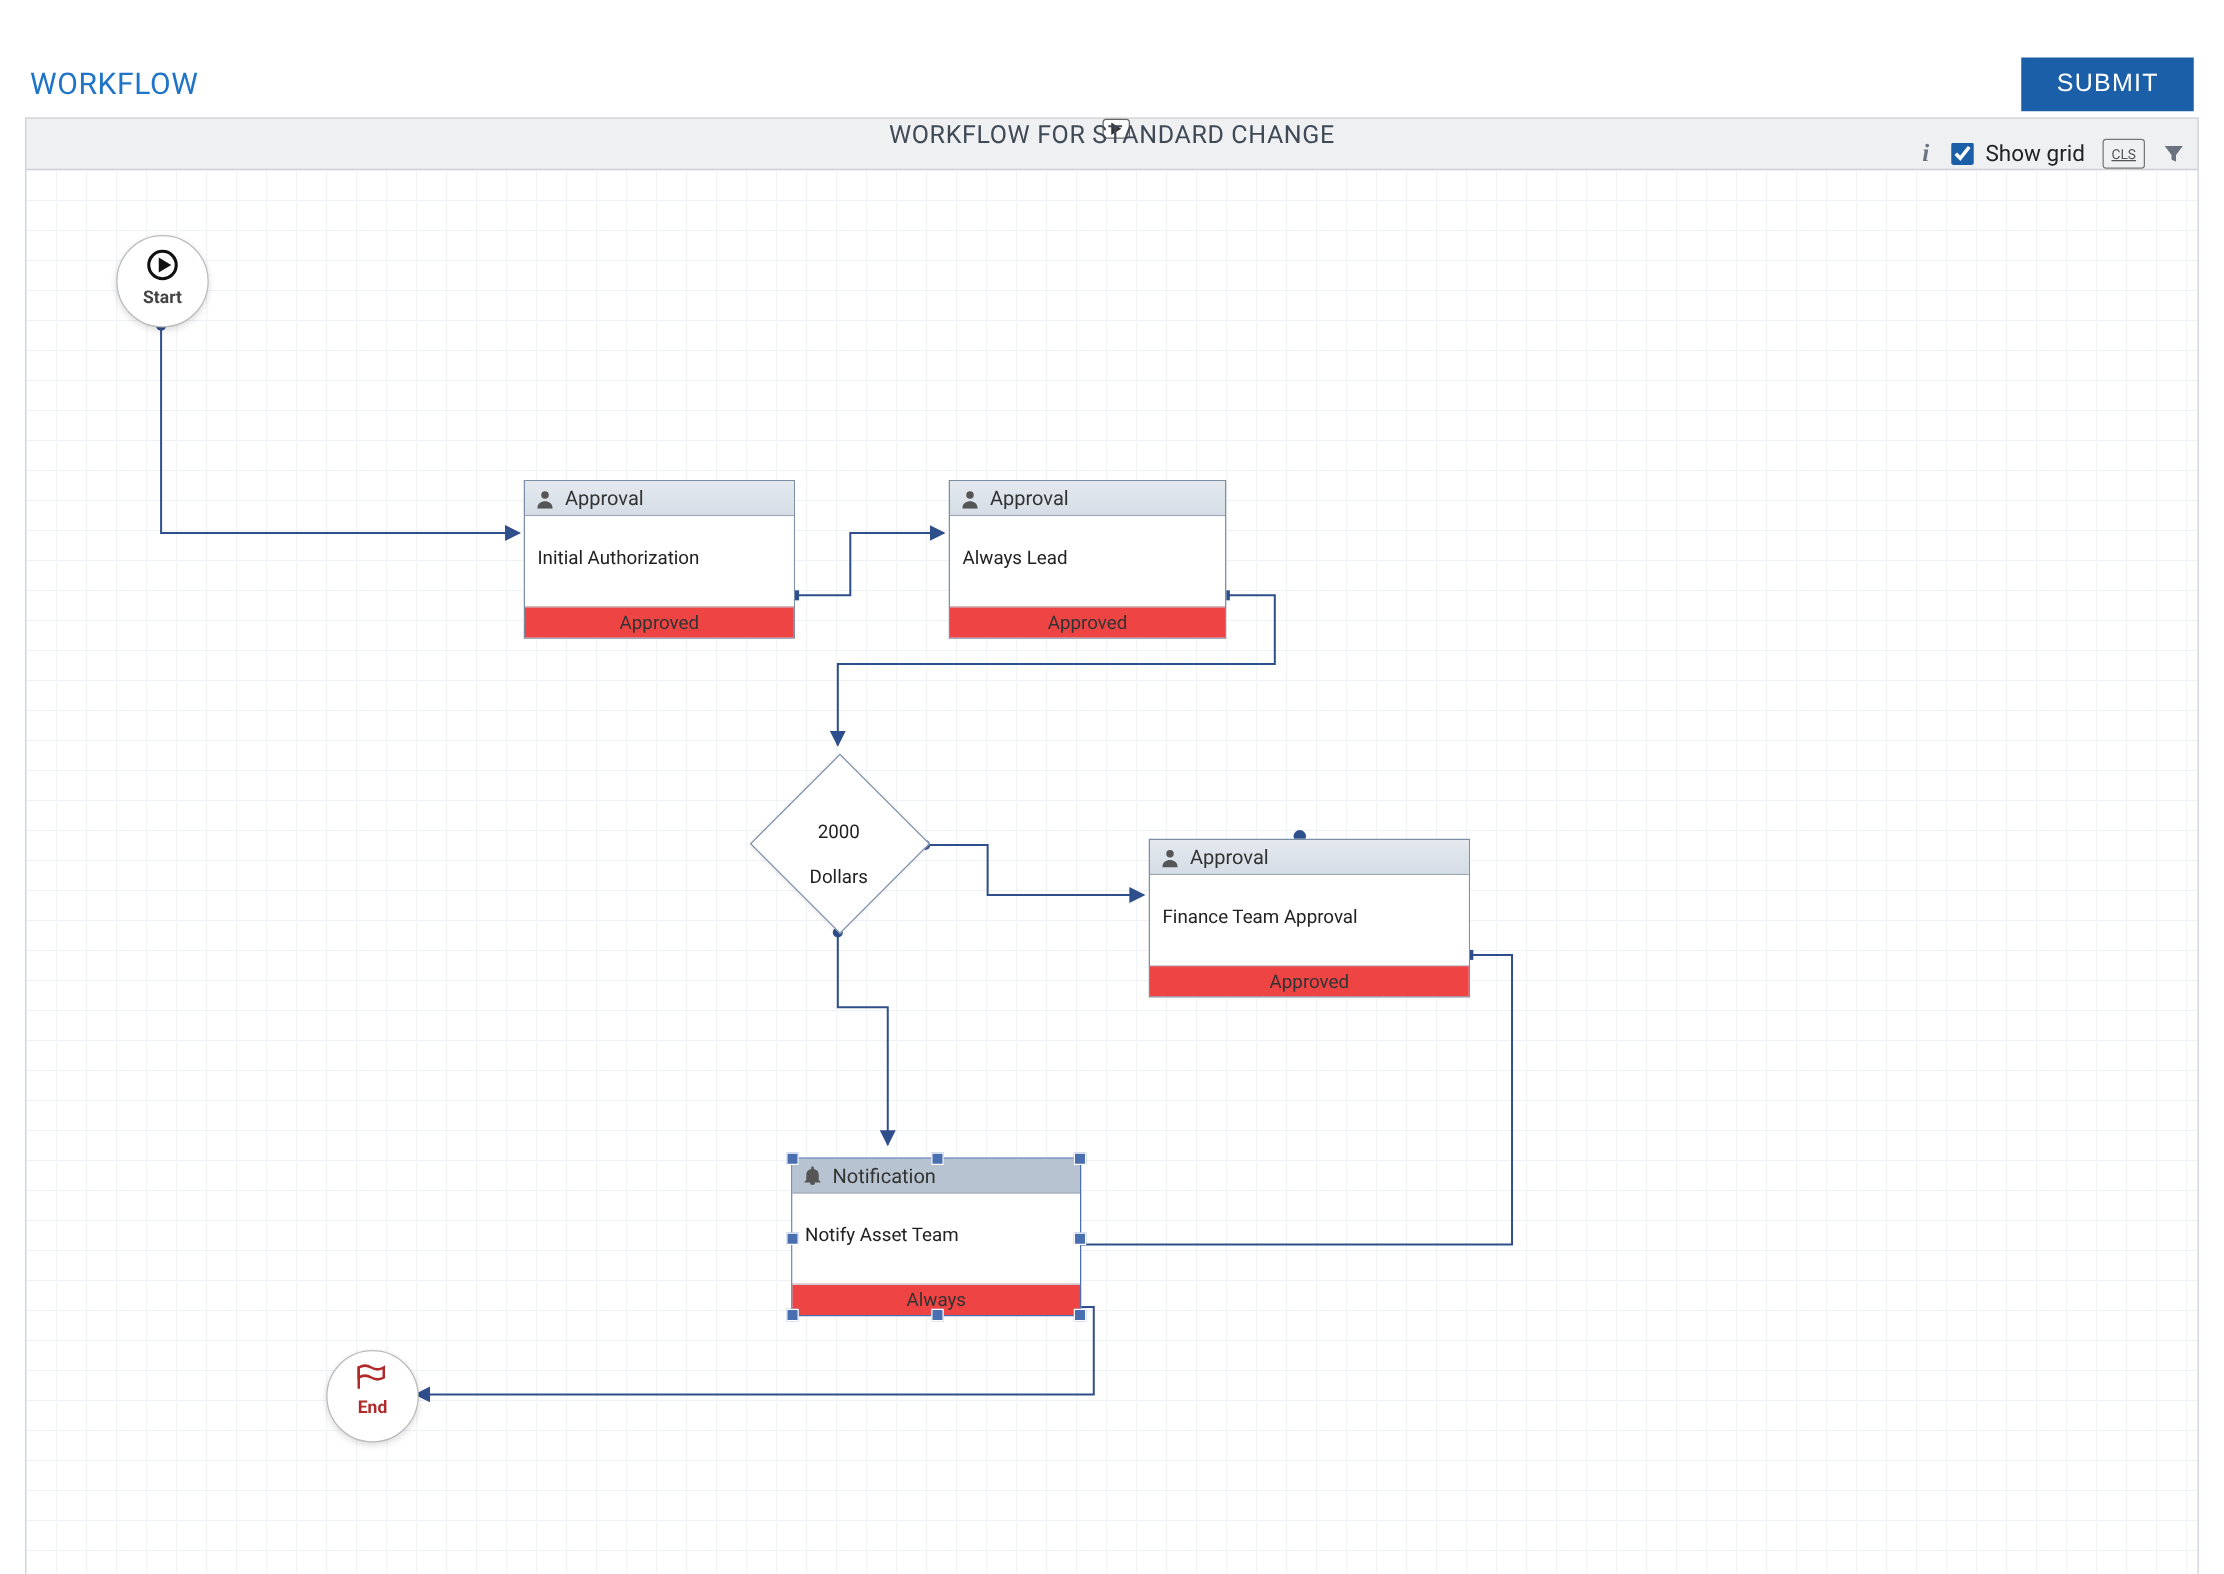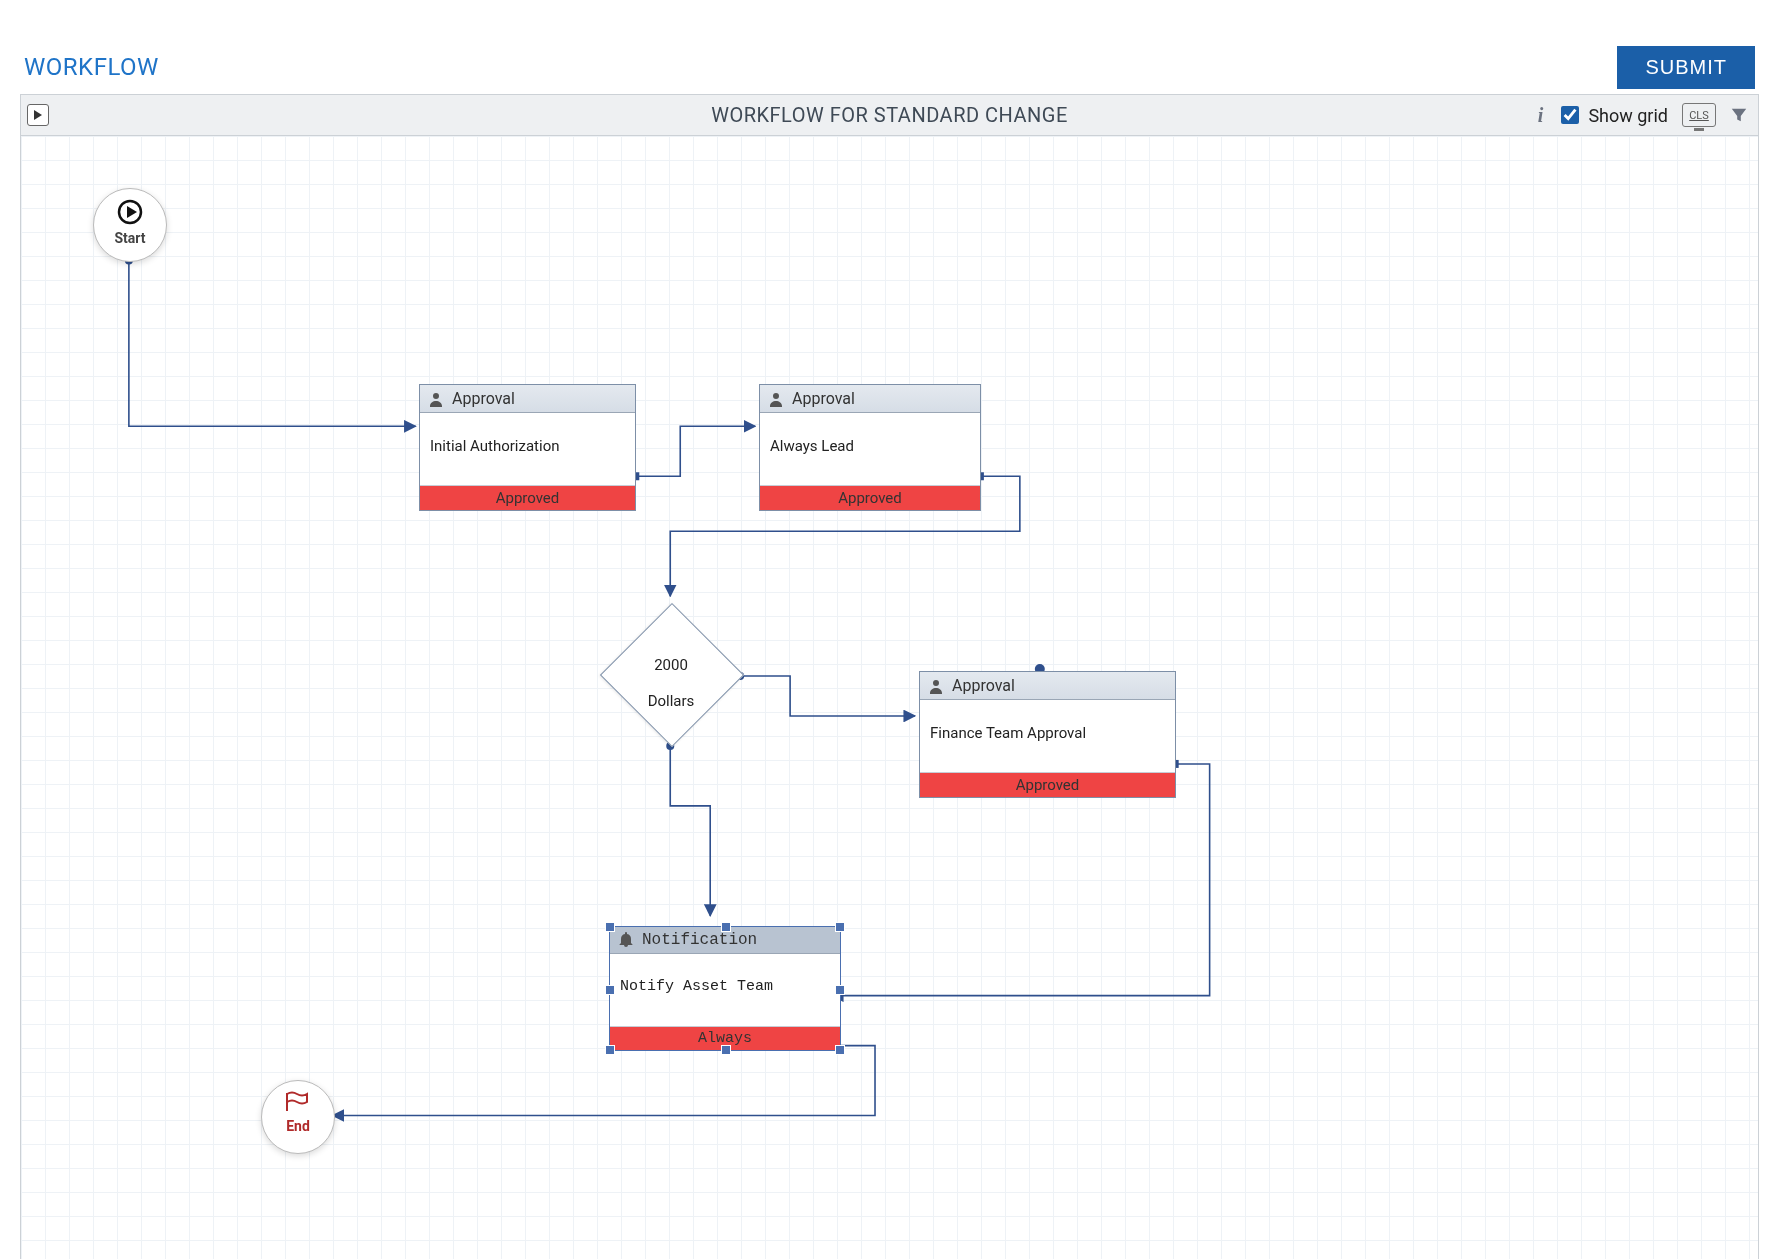--- a/index.html
+++ b/index.html
@@ -38,20 +38,21 @@
   .toolbar {
     position: relative;
     height: 40px;
     background: #eef0f2;
     border: 1px solid #ccd1d6;
     margin: 0 20px;
     display: flex;
     align-items: center;
     font-size: 18px;
     color: #444;
+    flex-direction: column;
   }
   .toolbar .play-box {
     width: 20px; height: 20px;
     margin-left: 6px;
     display:flex; align-items:center; justify-content:center;
     border: 1px solid #666;
     border-radius: 3px;
     background:#fff;
     cursor:pointer;
   }
@@ -303,21 +304,21 @@
     <div class="head">
       <svg width="16" height="16" viewBox="0 0 16 16">
           <path fill="#555" d="M8 8a3 3 0 100-6 3 3 0 000 6zm-6 7c0-3 3-5 6-5s6 2 6 5v1H2z"></path>
         </svg>
       <span>Approval</span>
     </div>
     <div class="body">Finance Team Approval</div>
     <div class="foot">Approved</div>
   </div>
 
-  <div class="box-node selected" style="left:588px; top:790px; width:230px;font-family:Liberation Mono, monospace;">
+  <div class="box-node selected" style="left:612px; top:790px; width:230px;">
     <div class="head">
       <svg width="16" height="16" viewBox="0 0 16 16">
           <path fill="#555" d="M8 15a2 2 0 002-2H6a2 2 0 002 2zm5-4V7a5 5 0 00-4-4.9V1a1 1 0 10-2 0v1.1A5 5 0 003 7v4l-1.5 1.5V13h13v-.5z"></path>
         </svg>
       <span>Notification</span>
     </div>
     <div class="body">Notify Asset Team</div>
     <div class="foot">Always</div>
 
     <div class="handle" style="left:-5px; top:-5px;"></div>

